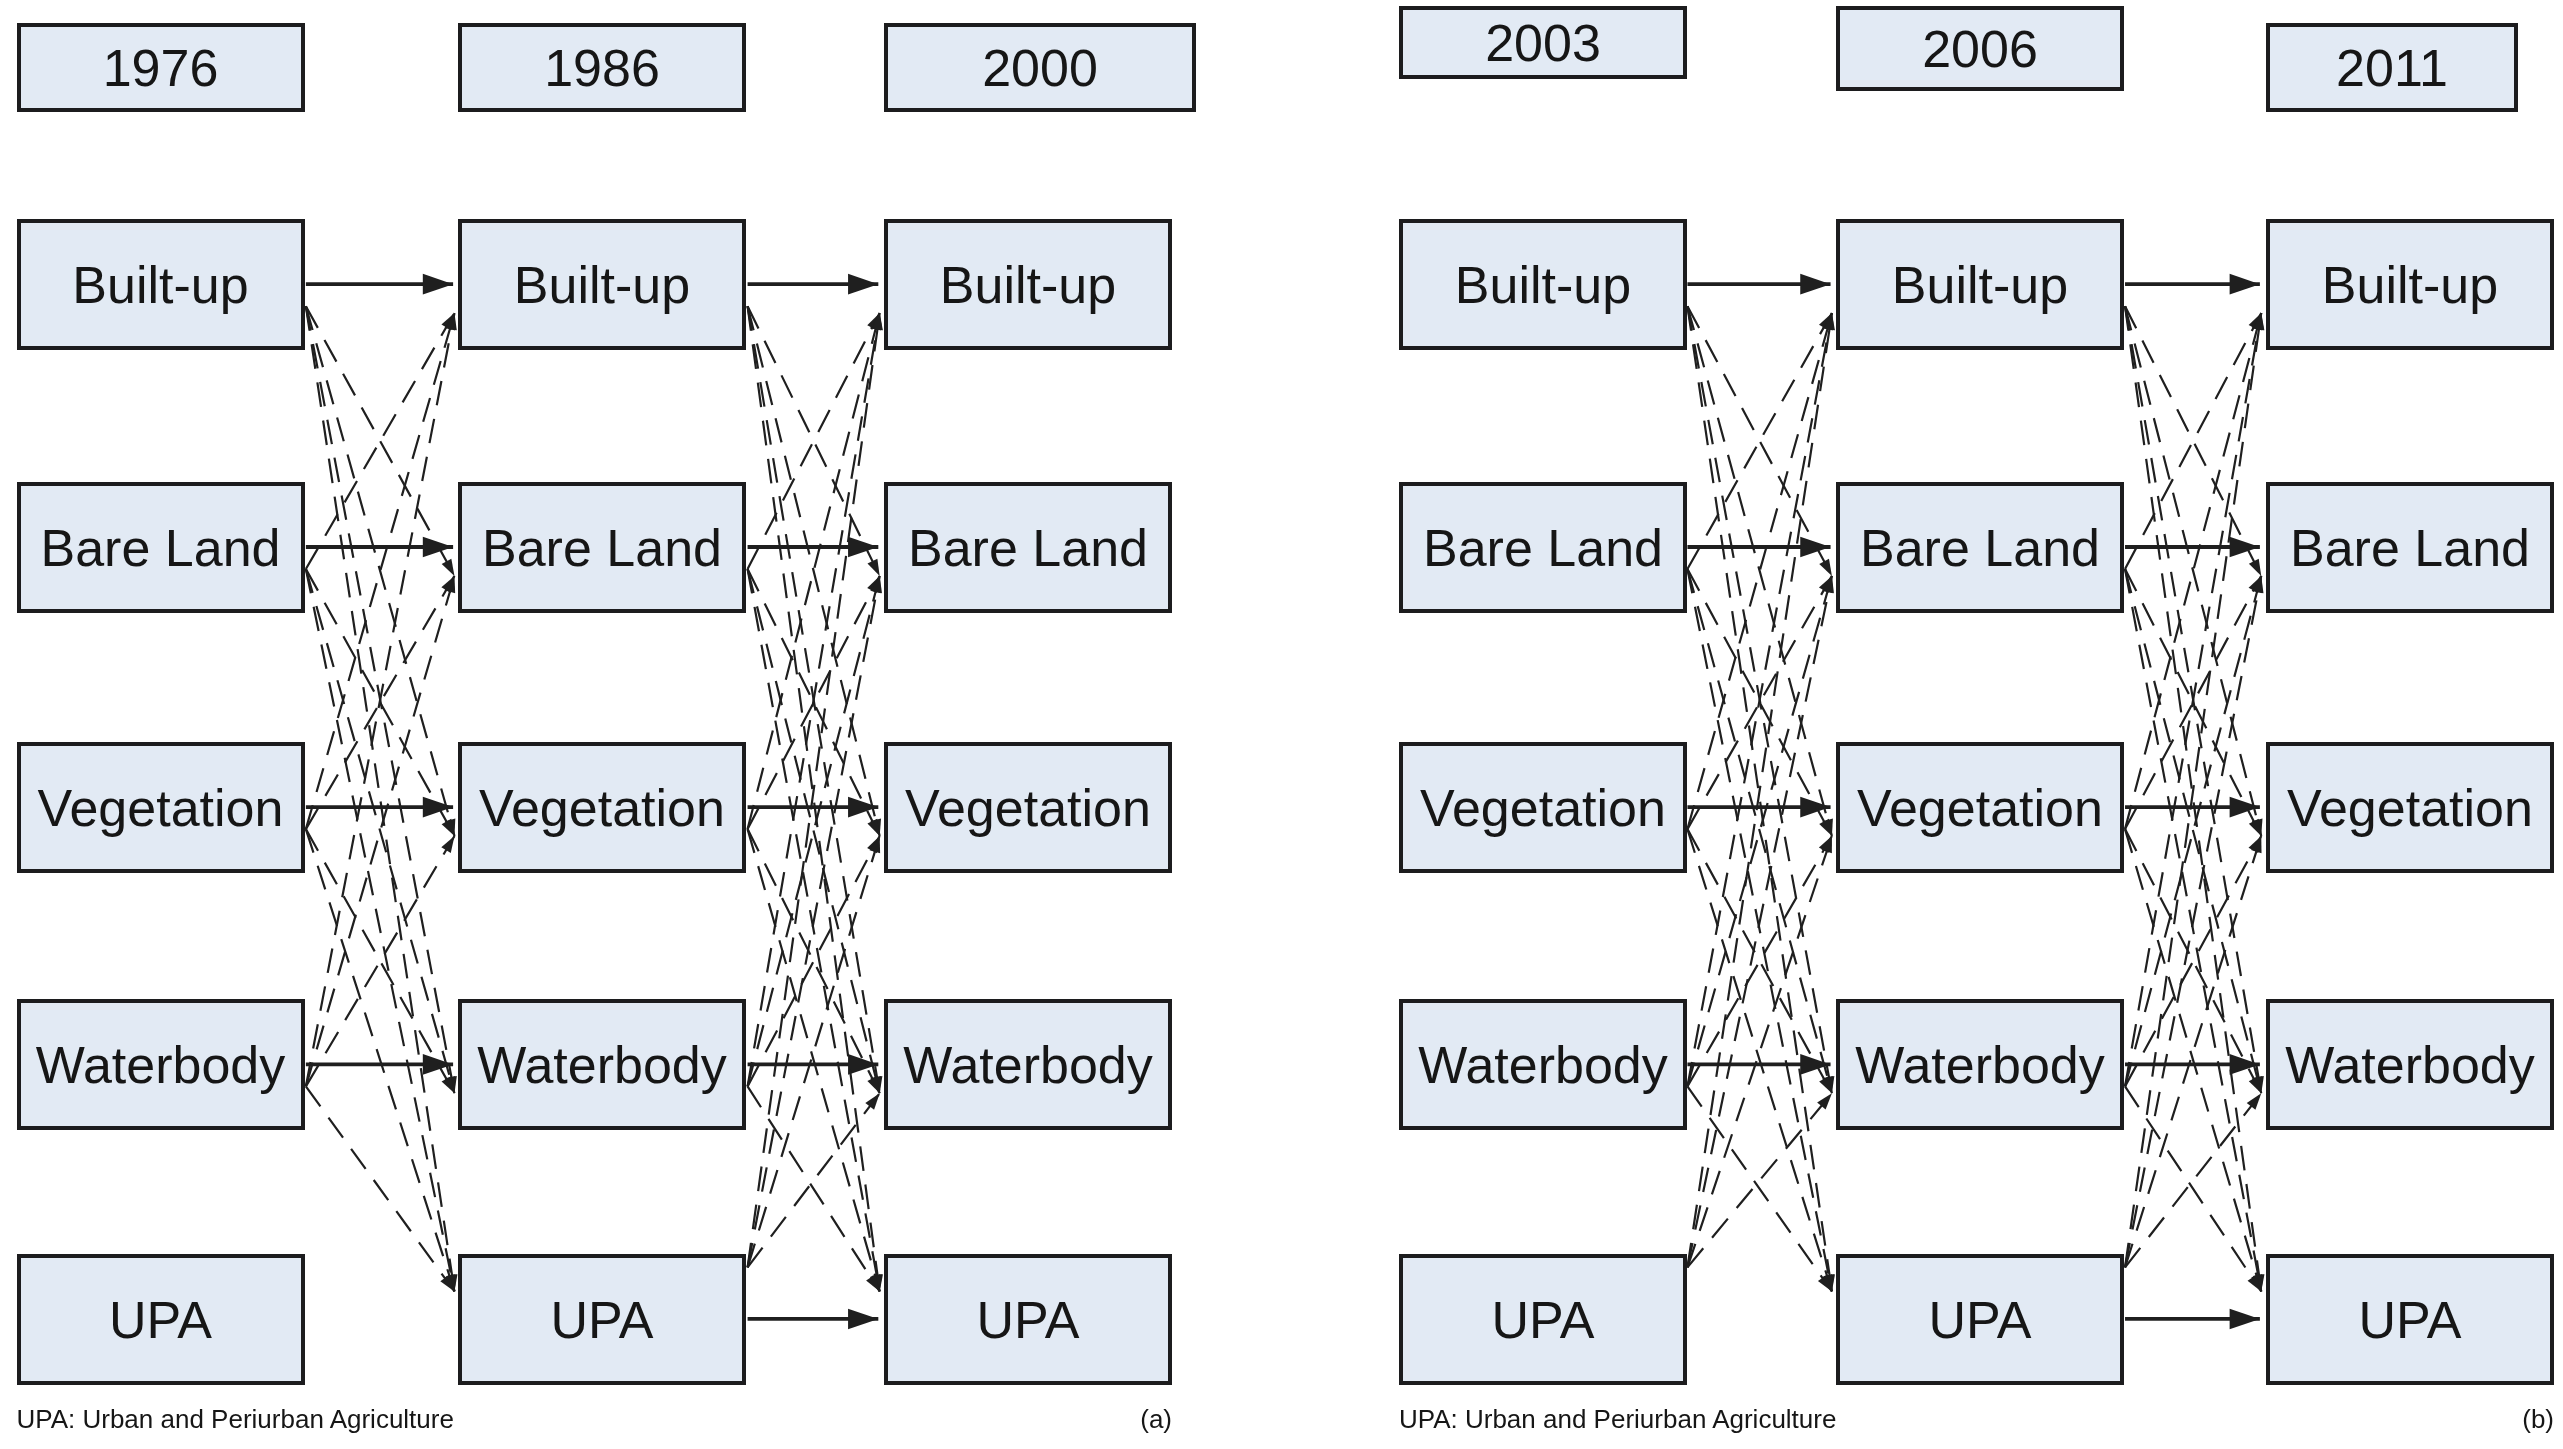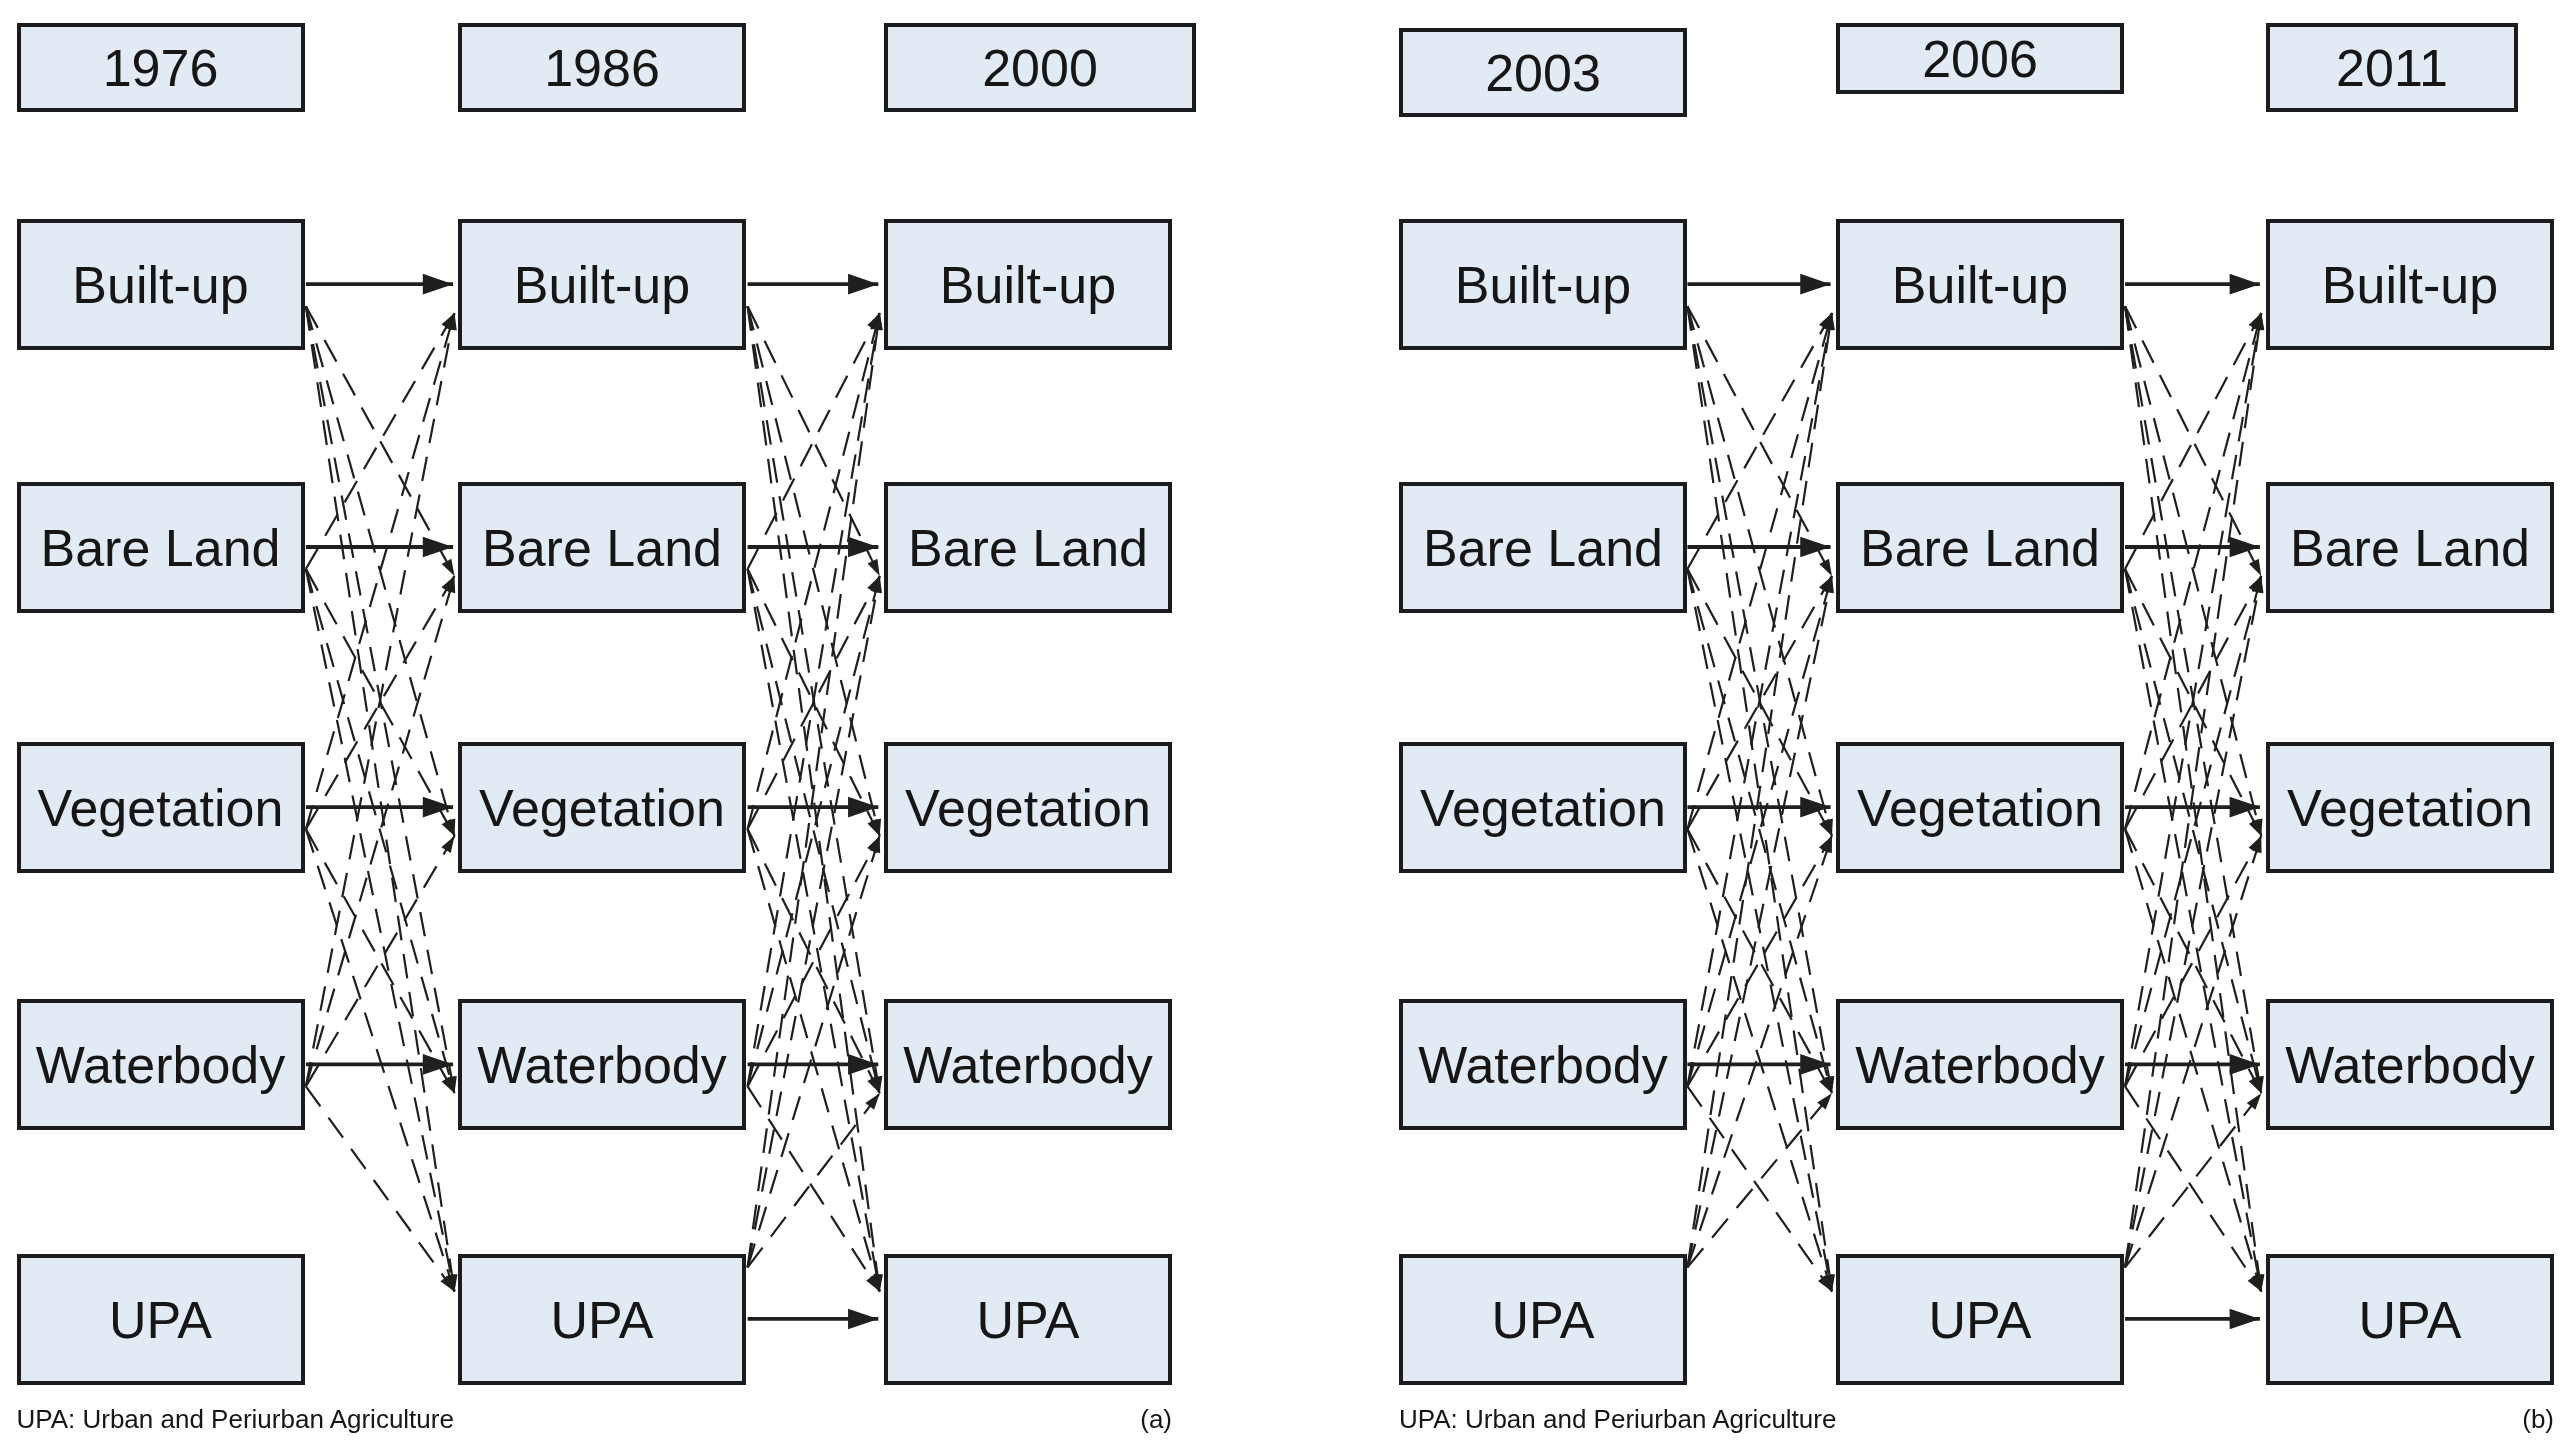--- a/index.html
+++ b/index.html
@@ -172,22 +172,22 @@
     <div class="node" style="left: 884px; top: 482px; width: 288px; height: 131px;">Bare Land</div>
     <div class="node" style="left: 16.5px; top: 742px; width: 288px; height: 131px;">Vegetation</div>
     <div class="node" style="left: 458px; top: 742px; width: 288px; height: 131px;">Vegetation</div>
     <div class="node" style="left: 884px; top: 742px; width: 288px; height: 131px;">Vegetation</div>
     <div class="node" style="left: 16.5px; top: 999px; width: 288px; height: 131px;">Waterbody</div>
     <div class="node" style="left: 458px; top: 999px; width: 288px; height: 131px;">Waterbody</div>
     <div class="node" style="left: 884px; top: 999px; width: 288px; height: 131px;">Waterbody</div>
     <div class="node" style="left: 16.5px; top: 1254px; width: 288px; height: 131px;">UPA</div>
     <div class="node" style="left: 458px; top: 1254px; width: 288px; height: 131px;">UPA</div>
     <div class="node" style="left: 884px; top: 1254px; width: 288px; height: 131px;">UPA</div>
-    <div class="node" style="left: 1399px; top: 28px; width: 288px; height: 89px;">2003</div>
-    <div class="node" style="left: 1836px; top: 23px; width: 288px; height: 71px;">2006</div>
+    <div class="node" style="left: 1399px; top: 6px; width: 288px; height: 73px;">2003</div>
+    <div class="node" style="left: 1836px; top: 6px; width: 288px; height: 85px;">2006</div>
     <div class="node" style="left: 2266px; top: 23.4px; width: 252px; height: 89px;">2011</div>
     <div class="node" style="left: 1399px; top: 219px; width: 288px; height: 131px;">Built-up</div>
     <div class="node" style="left: 1836px; top: 219px; width: 288px; height: 131px;">Built-up</div>
     <div class="node" style="left: 2266px; top: 219px; width: 288px; height: 131px;">Built-up</div>
     <div class="node" style="left: 1399px; top: 482px; width: 288px; height: 131px;">Bare Land</div>
     <div class="node" style="left: 1836px; top: 482px; width: 288px; height: 131px;">Bare Land</div>
     <div class="node" style="left: 2266px; top: 482px; width: 288px; height: 131px;">Bare Land</div>
     <div class="node" style="left: 1399px; top: 742px; width: 288px; height: 131px;">Vegetation</div>
     <div class="node" style="left: 1836px; top: 742px; width: 288px; height: 131px;">Vegetation</div>
     <div class="node" style="left: 2266px; top: 742px; width: 288px; height: 131px;">Vegetation</div>

